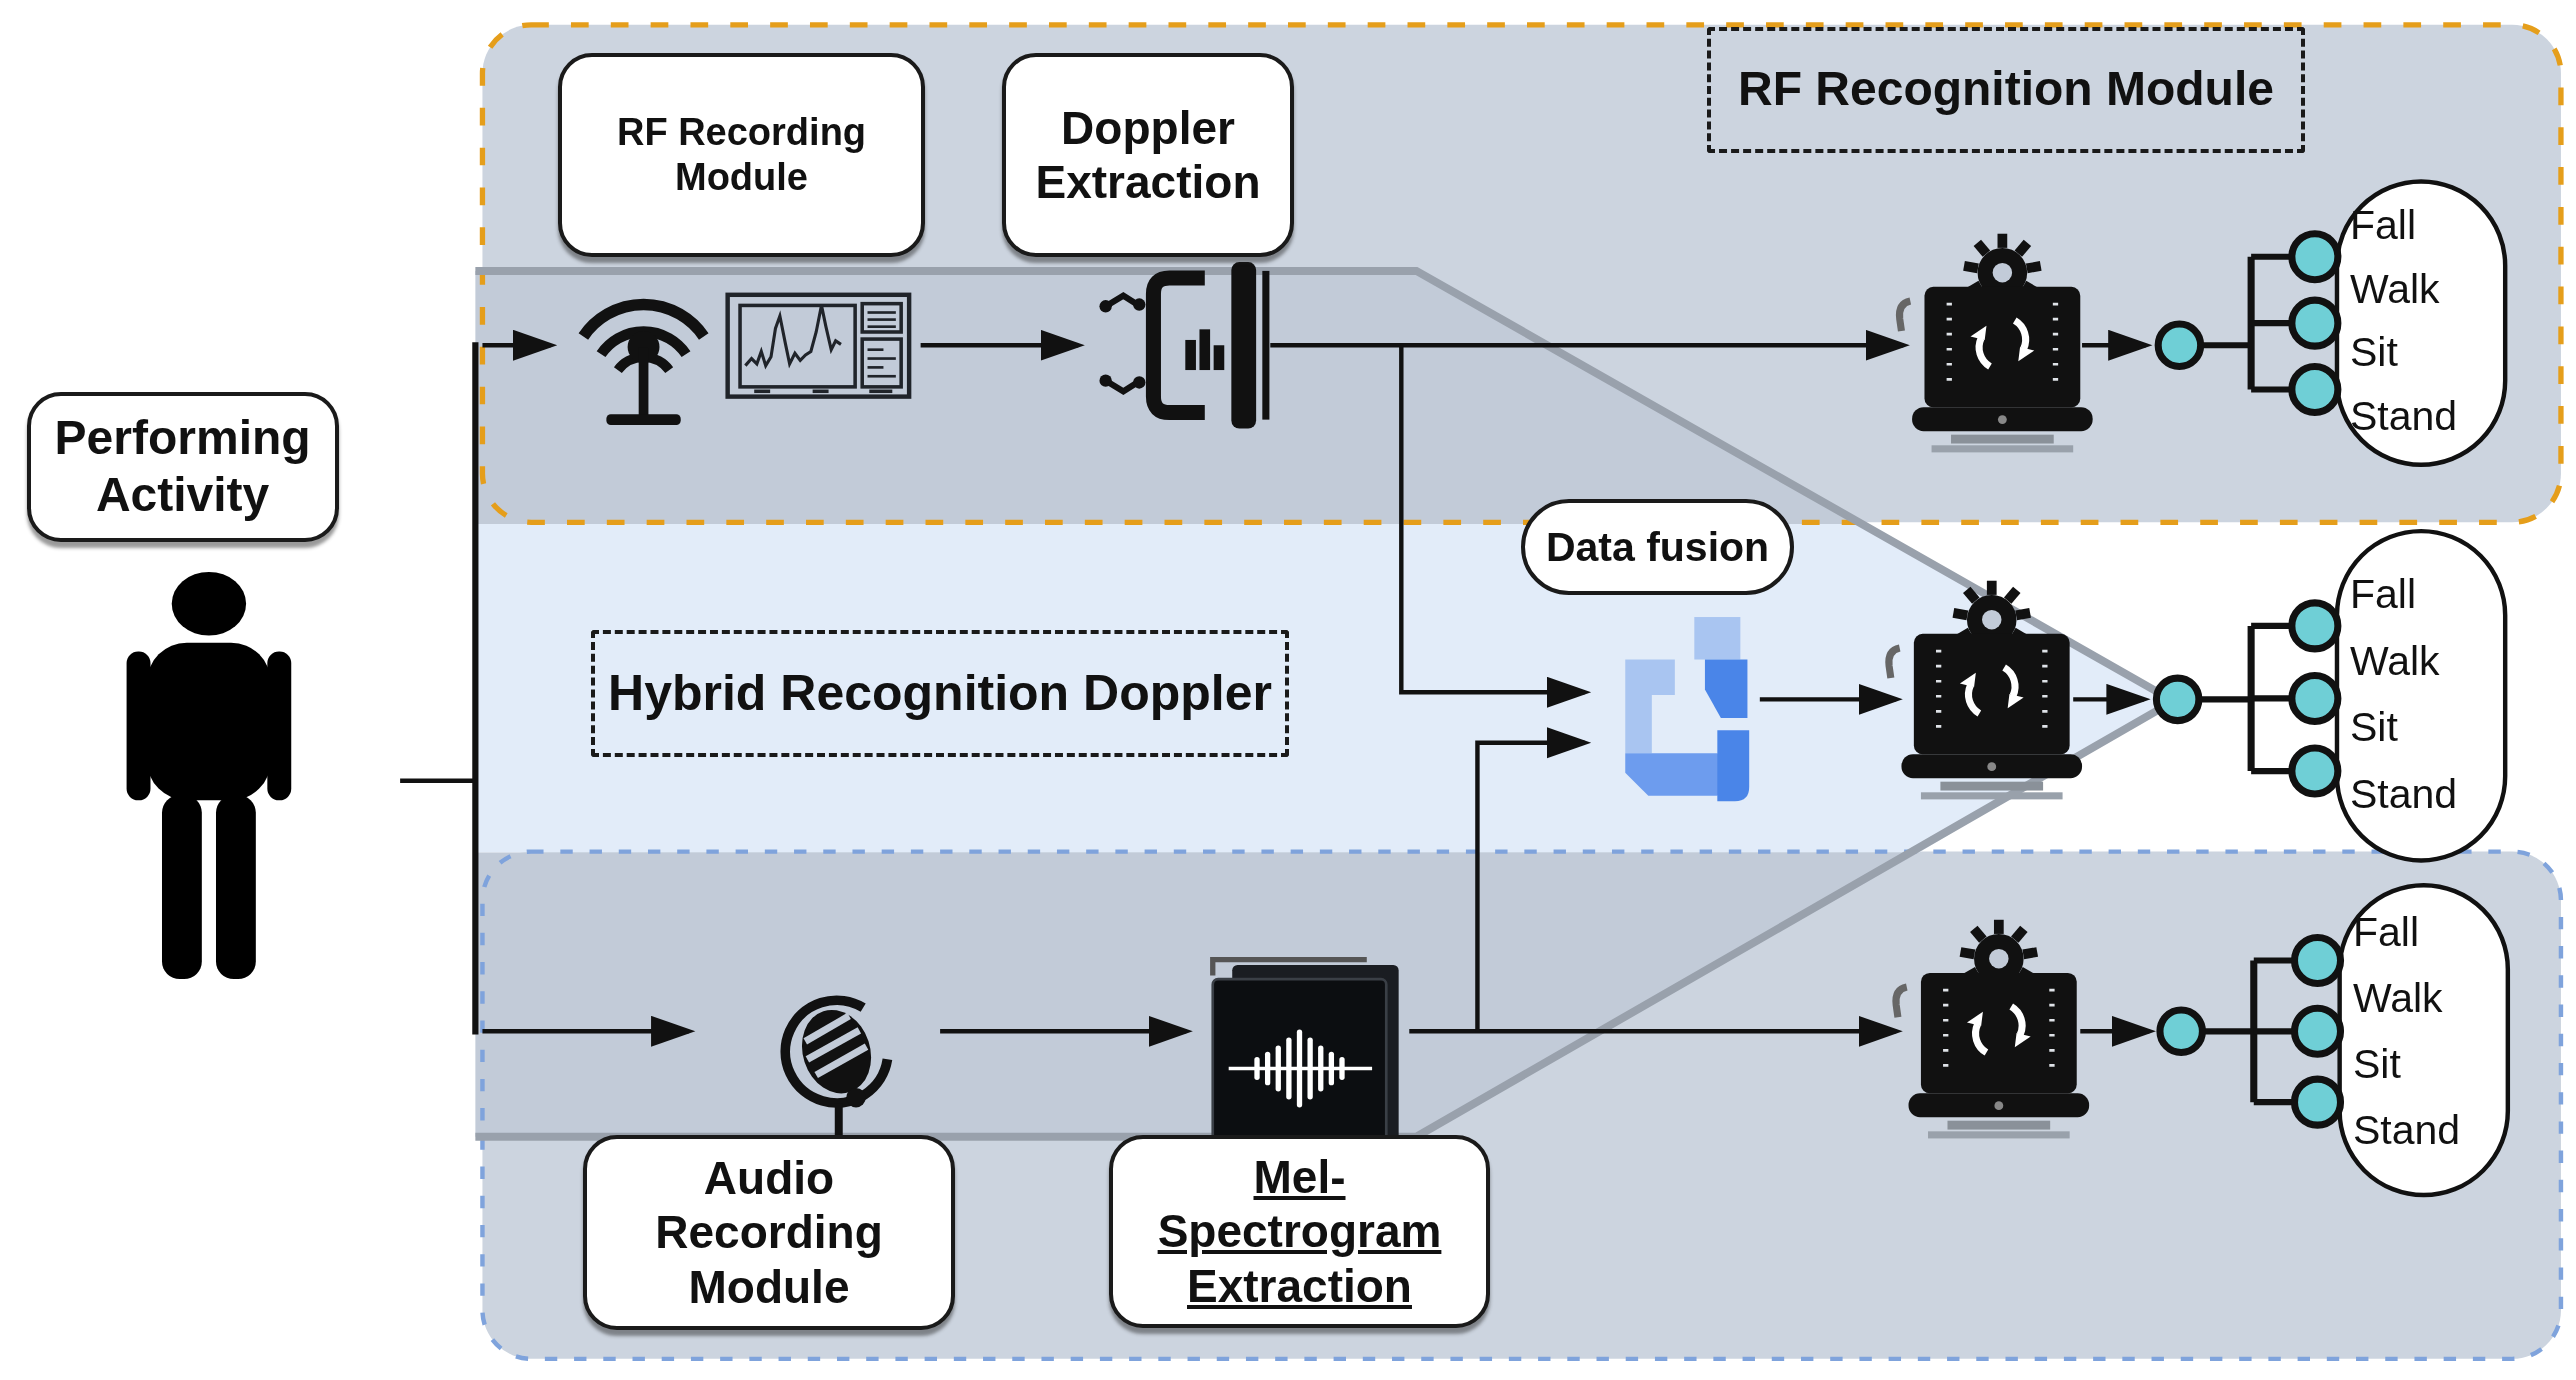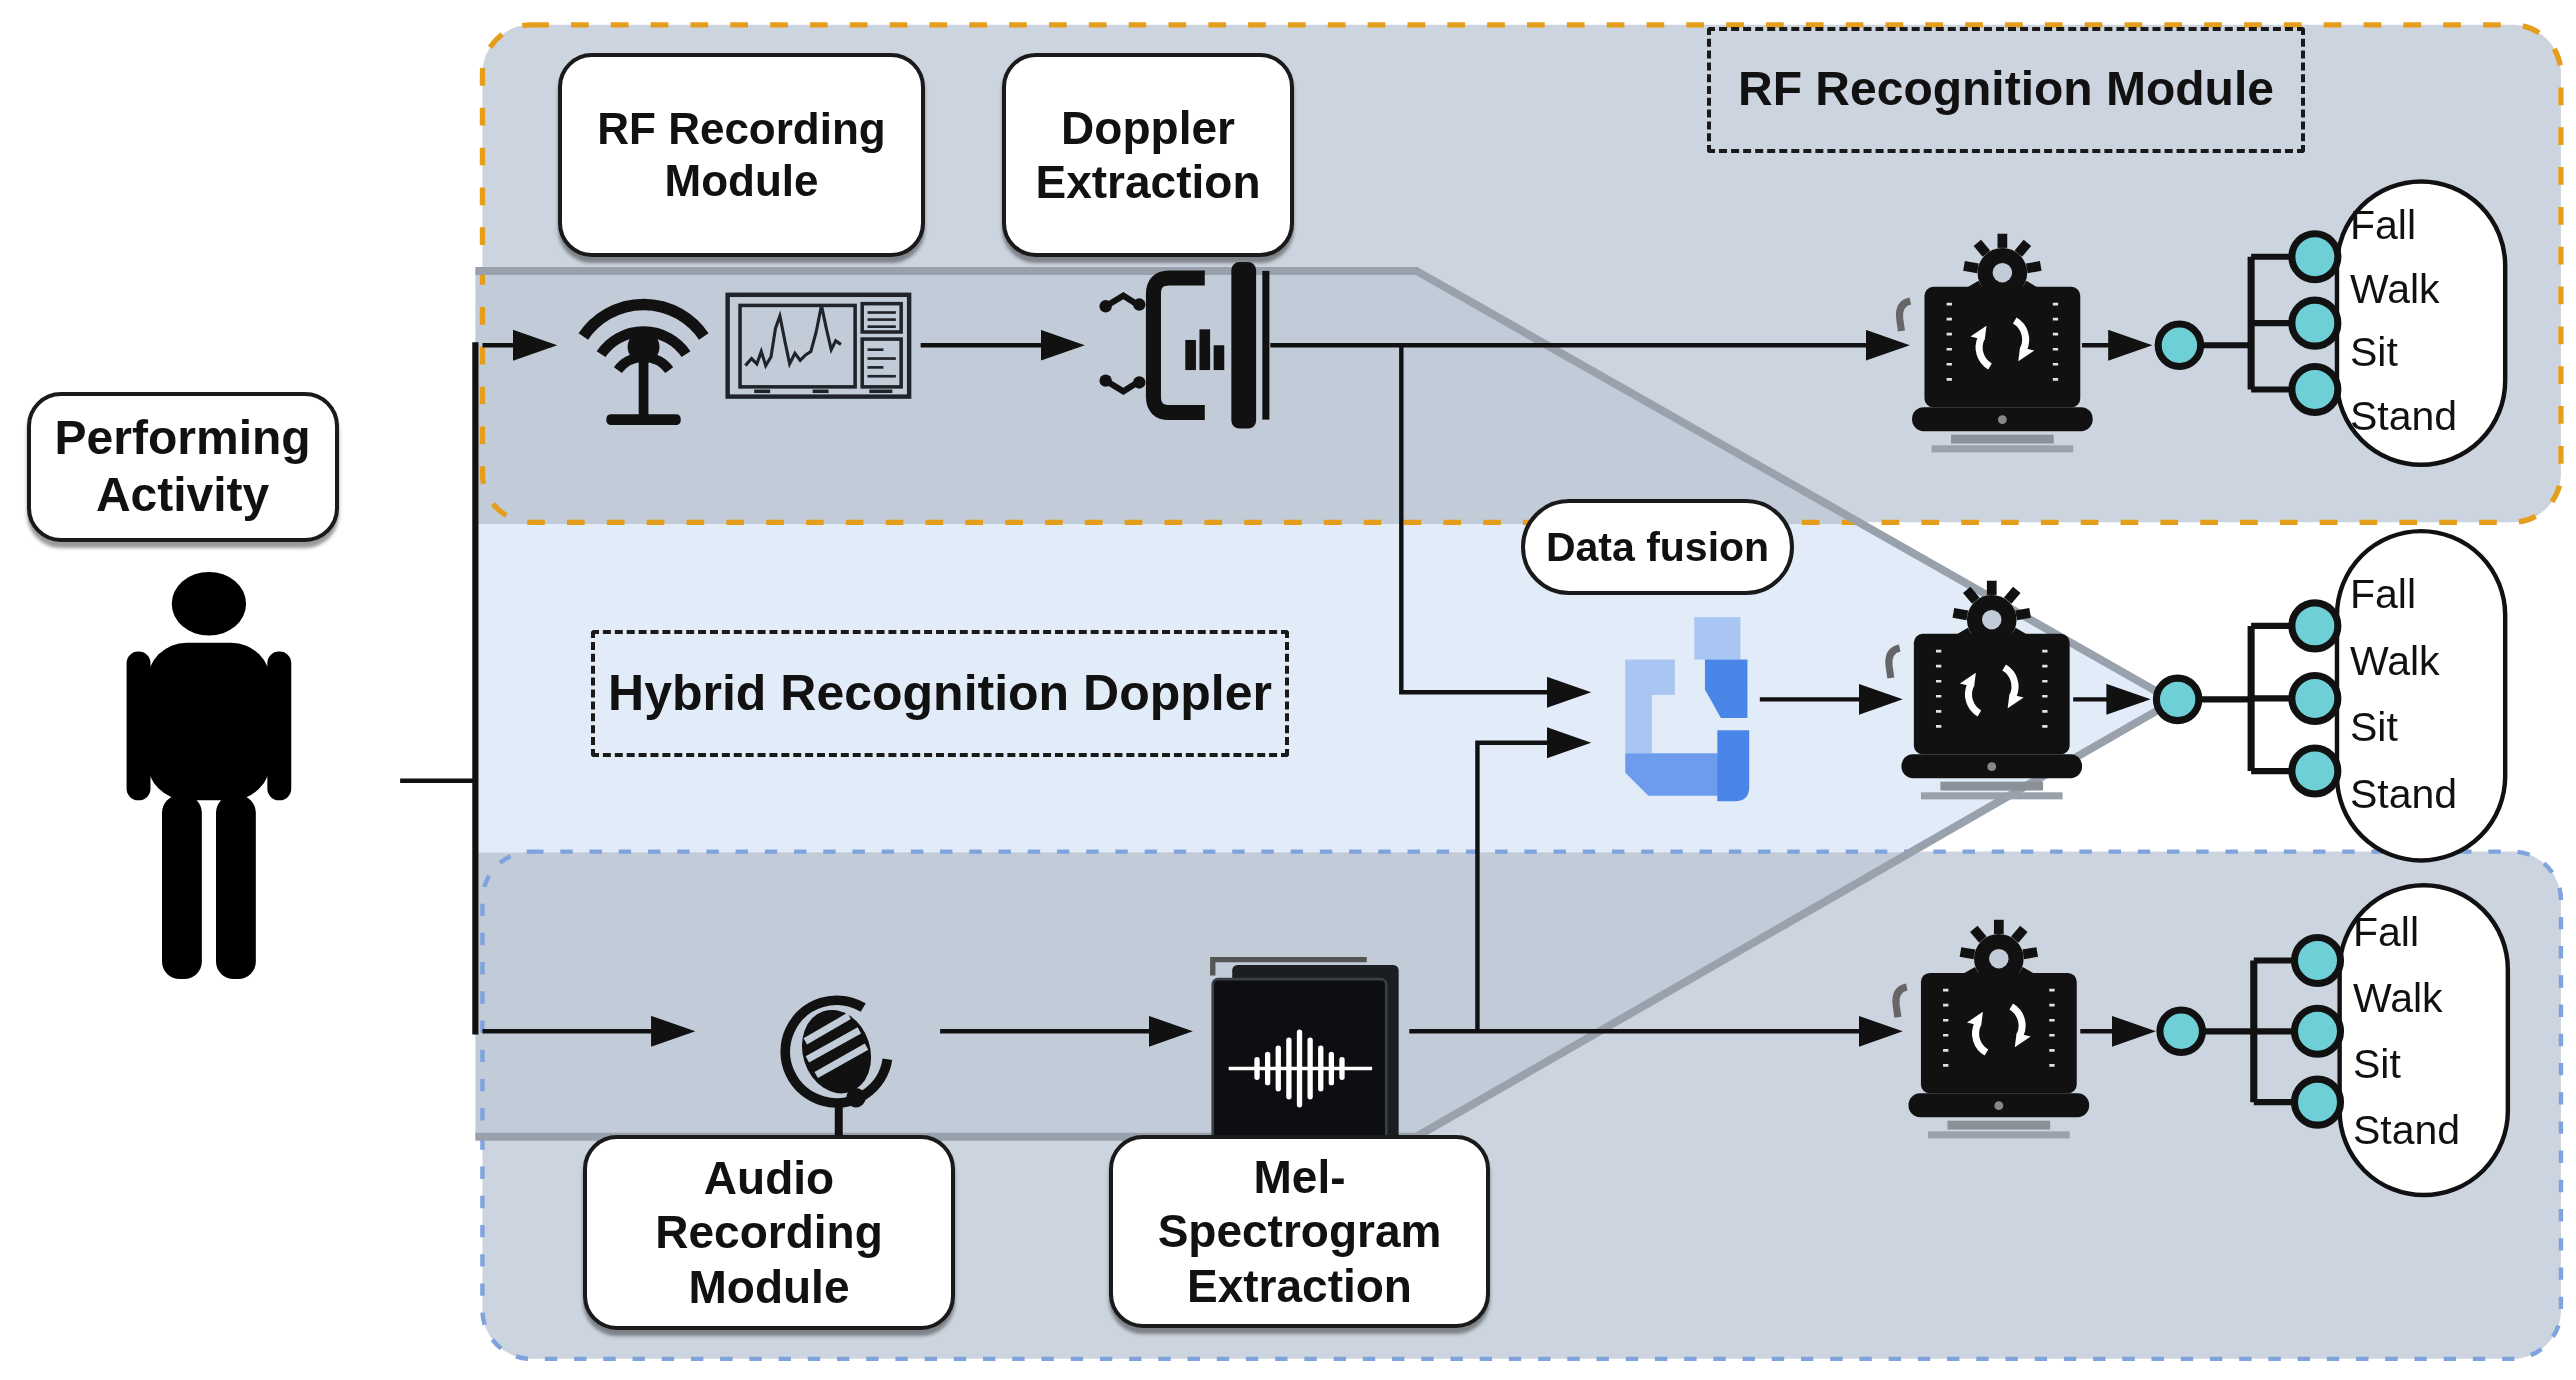--- a/index.html
+++ b/index.html
@@ -244,33 +244,33 @@
     <rect x="2643" y="1000" width="190" height="350" rx="95" fill="#fff" stroke="#111" stroke-width="5"></rect>
     <use href="#node" x="2464" y="1165"></use>
     <use href="#classnode" x="2618" y="1085"></use>
     <use href="#classnode" x="2618" y="1165"></use>
     <use href="#classnode" x="2618" y="1245"></use>
   </g>
 </svg>
 
 <div class="lbl whitebox" style="left:26.6px;top:392px;width:312px;height:150px;font-size:48px;padding:0 8.9px;">Performing Activity</div>
 
-<div class="lbl whitebox" style="left:558px;top:53px;width:367px;height:204px;font-size:44px;padding:0 3px;">RF Recording Module</div>
+<div class="lbl whitebox" style="left:558px;top:53px;width:367px;height:204px;font-size:38px;padding:0 3px;">RF Recording Module</div>
 
 <div class="lbl whitebox" style="left:1002px;top:53px;width:292px;height:204px;font-size:46px;padding:0 53px;">Doppler Extraction</div>
 
 <div class="lbl dashbox" style="left:1707px;top:26.6px;width:598px;height:126px;font-size:48px;">RF Recognition Module</div>
 
 <div class="lbl dashbox" style="left:591px;top:630px;width:698px;height:127px;font-size:50px;">Hybrid Recognition Doppler</div>
 
 <div class="lbl pill" style="left:1521px;top:491px;width:273px;height:96px;font-size:41px;">Data fusion</div>
 
 <div class="lbl whitebox" style="left:559px;top:1135px;width:372px;height:195px;font-size:46px;padding:0 35px;margin-left:24px;">Audio Recording Module</div>
 
-<div class="lbl whitebox" style="left:1109px;top:1135px;width:381px;height:193px;font-size:46px;padding:0 5.3px;">Mel-Spectrogram Extraction</div>
+<div class="lbl whitebox" style="left:1109px;top:1135px;width:381px;height:193px;font-size:46px;padding:0 5.3px;text-decoration:underline;">Mel-Spectrogram Extraction</div>
 
 
 <div class="caplabels" style="left:2350px;top:205px;width:150px;height:232px;">
   <span>Fall</span>
   <span>Walk</span>
   <span>Sit</span>
   <span>Stand</span>
 </div>
 
 <div class="caplabels" style="left:2350px;top:574px;width:150px;height:241px;">

